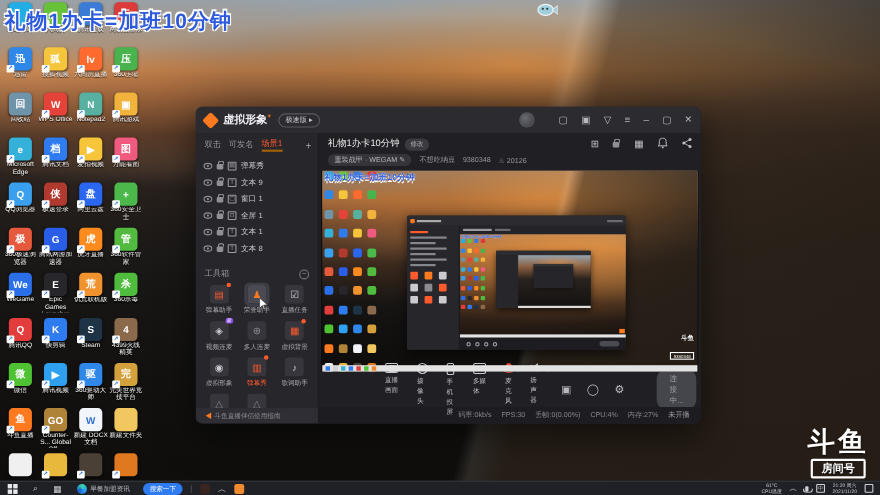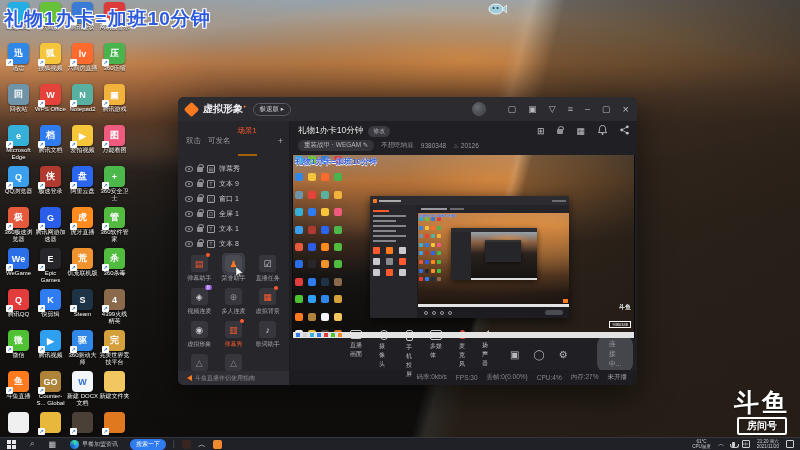--- a/index.html
+++ b/index.html
@@ -51,21 +51,21 @@
   .avatar{width:14px;height:14px;border-radius:50%;background:radial-gradient(circle at 35% 35%,#6a6a72,#3a3a40);border:1px solid #55555c;margin-right:10px}
   .tic{color:#b9b9bd;font-size:9px;margin-left:12px;line-height:1}
   .tic.close{font-size:11px}
 
   .wbody{flex:1;display:flex;min-height:0}
   
   .lpanel{width:112px;background:#26262b;border-right:1px solid #1c1c20;display:flex;
     flex-direction:column;flex:none}
   .stabs{display:flex;align-items:center;padding:5px 6px 3px 8px;gap:7px}
   .stab{font-size:7.5px;color:#97979d}
-  .stab.on{color:#ff5a2e;border-bottom:2px solid #a16207;padding-bottom:18px}
+  .stab.on{color:#ff5a2e;border-bottom:2px solid #a16207;padding-bottom:0}
   .stab.add{margin-left:auto;color:#aaa;font-size:9px}
   .slist{padding:2px 0}
   .srow{display:flex;align-items:center;height:15px;padding:0 7px;gap:4px}
   .i-eye{width:8px;height:6px;border:1px solid #8f8f95;border-radius:50%;position:relative}
   .i-eye::after{content:"";position:absolute;left:2px;top:1px;width:2px;height:2px;
     border-radius:50%;background:#8f8f95}
   .i-lock{width:6px;height:5px;background:#8f8f95;border-radius:1px;position:relative;margin-top:2px}
   .i-lock::before{content:"";position:absolute;left:1px;top:-3px;width:4px;height:3px;
     border:1px solid #8f8f95;border-bottom:0;border-radius:3px 3px 0 0}
   .styp{width:8px;height:8px;border:1px solid #9a9aa0;border-radius:1px;color:#9a9aa0;
@@ -478,20 +478,24 @@
     <span class="styp">T</span>
     <span class="slb">文本 1</span>
             </div>
             <div class="srow">
               <span class="i-eye"></span>
     <span class="i-lock"></span>
     <span class="styp">T</span>
     <span class="slb">文本 8</span>
             </div>
           </div>
+        <div class="tbx-h">
+          <span>工具箱</span>
+          <span class="min">−</span>
+        </div>
         <div id="tools">
             <div class="tool">
               <span class="ti" style="color:#ff5a2e">▤
       <span class="dot"></span></span>
     <span class="tl">弹幕助手</span>
     </div>
             <div class="tool on">
               <span class="ti" style="color:#ff7a1e">♟
       </span>
     <span class="tl">荣誉助手</span>

